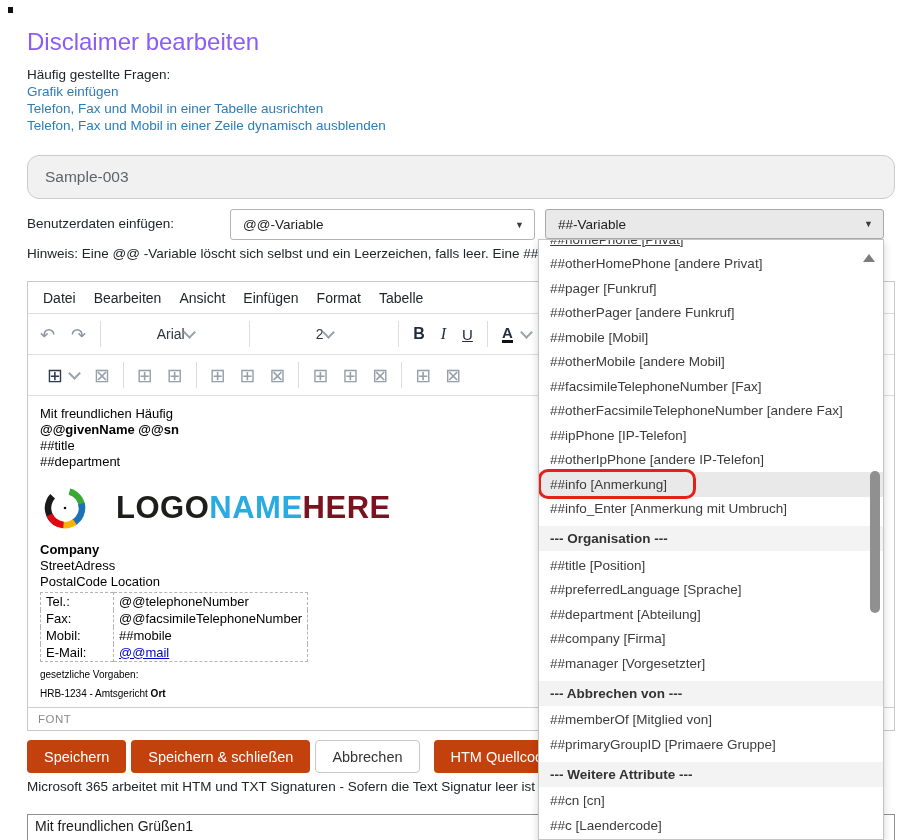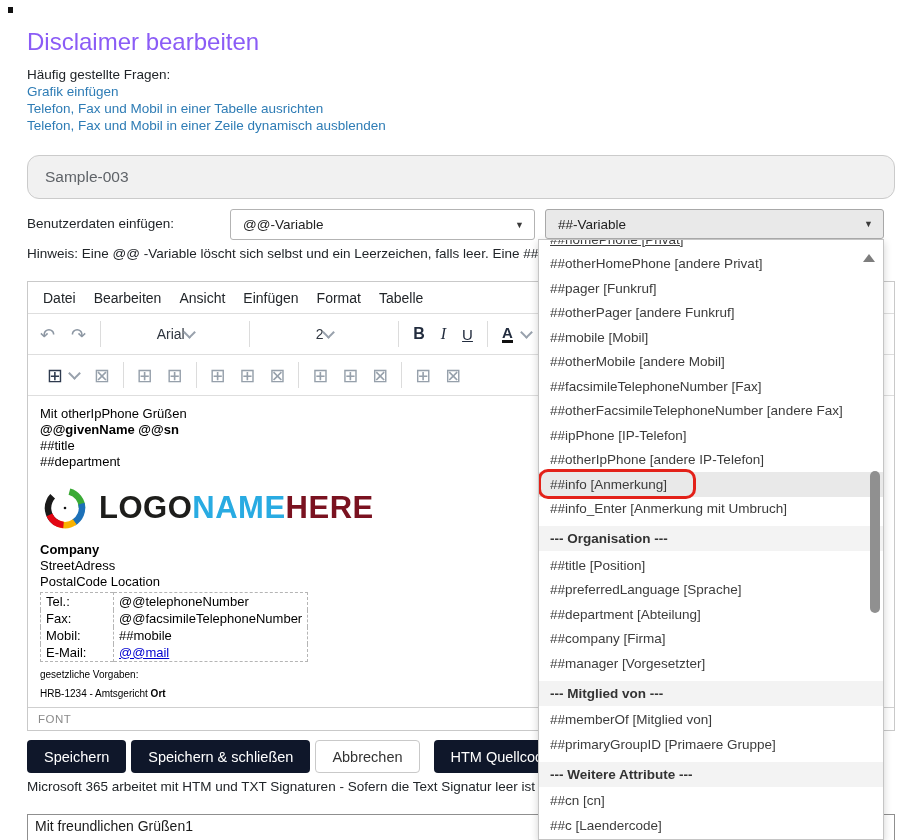--- a/index.html
+++ b/index.html
@@ -40,36 +40,36 @@
   .fmt-b{font-weight:700;font-size:16px;color:#222c3e;}
   .fmt-i{font-style:italic;font-family:"Liberation Serif",serif;font-size:16px;color:#222c3e;}
   .fmt-u{text-decoration:underline;font-size:15px;color:#222c3e;}
   .fmt-a{font-size:15px;font-weight:700;color:#222c3e;border-bottom:3px solid #111;line-height:15px;}
   .tico{font-size:19px;color:#96a0ab;font-family:"DejaVu Sans",sans-serif;padding:0 7px;cursor:pointer;}
   .tico.dark{color:#2e3a4e;}
 
   .content{height:312px;box-sizing:border-box;border-top:1px solid #dedede;padding:10px 12px;
            font-size:13px;line-height:16px;color:#000;position:relative;overflow:hidden;}
   .bold{font-weight:700;}
-  .logo-row{display:flex;align-items:center;gap:7px;margin:13px 0 9px;}
+  .logo-row{display:flex;align-items:center;gap:24px;margin:13px 0 9px;}
   .logo-text{font-size:31px;font-weight:700;letter-spacing:0.5px;white-space:nowrap;}
   .lg-logo{color:#1d1d1b;}.lg-name{color:#29abe2;}.lg-here{color:#7a1220;}
   .contact-table{border-collapse:collapse;border:1px dashed #b5b5b5;margin-top:2px;font-size:13px;}
   .contact-table td{padding:0 5px;height:17px;}
   .contact-table td:first-child{border-right:1px dashed #b5b5b5;width:62px;}
   .mail-link{color:#0000d0;text-decoration:underline;cursor:pointer;}
   .small-line{font-size:10px;line-height:12px;margin-top:7px;}
   .statusbar{height:22px;border-top:1px solid #cfcfcf;display:flex;align-items:center;
              padding-left:10px;font-size:11.5px;color:#8b8b8b;letter-spacing:0.5px;}
 
   
   .btn-row{position:absolute;left:27px;top:740px;display:flex;gap:5px;}
   .btn{height:33px;display:flex;align-items:center;padding:0 16px;font-size:14.5px;border-radius:4px;
        border:1px solid transparent;cursor:pointer;white-space:nowrap;box-sizing:border-box;}
-  .btn.primary{background:#0f172a;color:#fff;}
+  .btn.primary{background:#c2410c;color:#fff;}
   .btn.secondary{background:#fff;border-color:#c9c9c9;color:#333;}
   .btn.gap{margin-left:9px;}
 
   .ms365{position:absolute;left:27px;top:779px;width:869px;font-size:13.5px;white-space:nowrap;overflow:hidden;}
   .htmtxt{position:absolute;left:27px;top:831px;font-size:13.5px;}
   .bottom-textarea{position:absolute;left:27px;top:814px;width:868px;height:40px;box-sizing:border-box;
     border:1px solid #8f8f8f;background:#fff;font-size:14px;padding:3px 7px;color:#1a1a1a;}
 
   
   .var-panel{position:absolute;left:538px;top:239px;width:346px;height:601px;background:#fff;
@@ -178,21 +178,21 @@
       <span class="tbsep"></span>
       <span class="tico">⊞</span>
       <span class="tico">⊞</span>
       <span class="tico">⊠</span>
       <span class="tbsep"></span>
       <span class="tico">⊞</span>
       <span class="tico">⊠</span>
     </div>
 
     <div class="content">
-      <div>Mit otherIpPhone Grüßen</div>
+      <div>Mit freundlichen Häufig</div>
       <div class="bold">@@givenName @@sn</div>
       <div>##title</div>
       <div>##department</div>
 
       <div class="logo-row">
         <svg width="52" height="50" viewBox="0 0 52 50">
           <g fill="none" stroke-width="6.5">
             <circle cx="25" cy="25" r="17" stroke="#1a1a1a" stroke-dasharray="32 75" transform="rotate(115 25 25)"></circle>
             <circle cx="25" cy="25" r="17" stroke="#3aaa35" stroke-dasharray="22 85" transform="rotate(-75 25 25)"></circle>
             <circle cx="25" cy="25" r="17" stroke="#1d71b8" stroke-dasharray="22 85" transform="rotate(-15 25 25)"></circle>
@@ -268,21 +268,21 @@
       <li>##ipPhone [IP-Telefon]</li>
       <li>##otherIpPhone [andere IP-Telefon]</li>
       <li class="selected">##info [Anmerkung]</li>
       <li>##info_Enter [Anmerkung mit Umbruch]</li>
       <li class="group">--- Organisation ---</li>
       <li>##title [Position]</li>
       <li>##preferredLanguage [Sprache]</li>
       <li>##department [Abteilung]</li>
       <li>##company [Firma]</li>
       <li>##manager [Vorgesetzter]</li>
-      <li class="group">--- Mitglied von ---</li>
+      <li class="group">--- Abbrechen von ---</li>
       <li>##memberOf [Mitglied von]</li>
       <li>##primaryGroupID [Primaere Gruppe]</li>
       <li class="group">--- Weitere Attribute ---</li>
       <li>##cn [cn]</li>
       <li>##c [Laendercode]</li>
     </ul>
     <div class="scroll-up"></div>
     <div class="scroll-thumb"></div>
   </div>
 </div>

